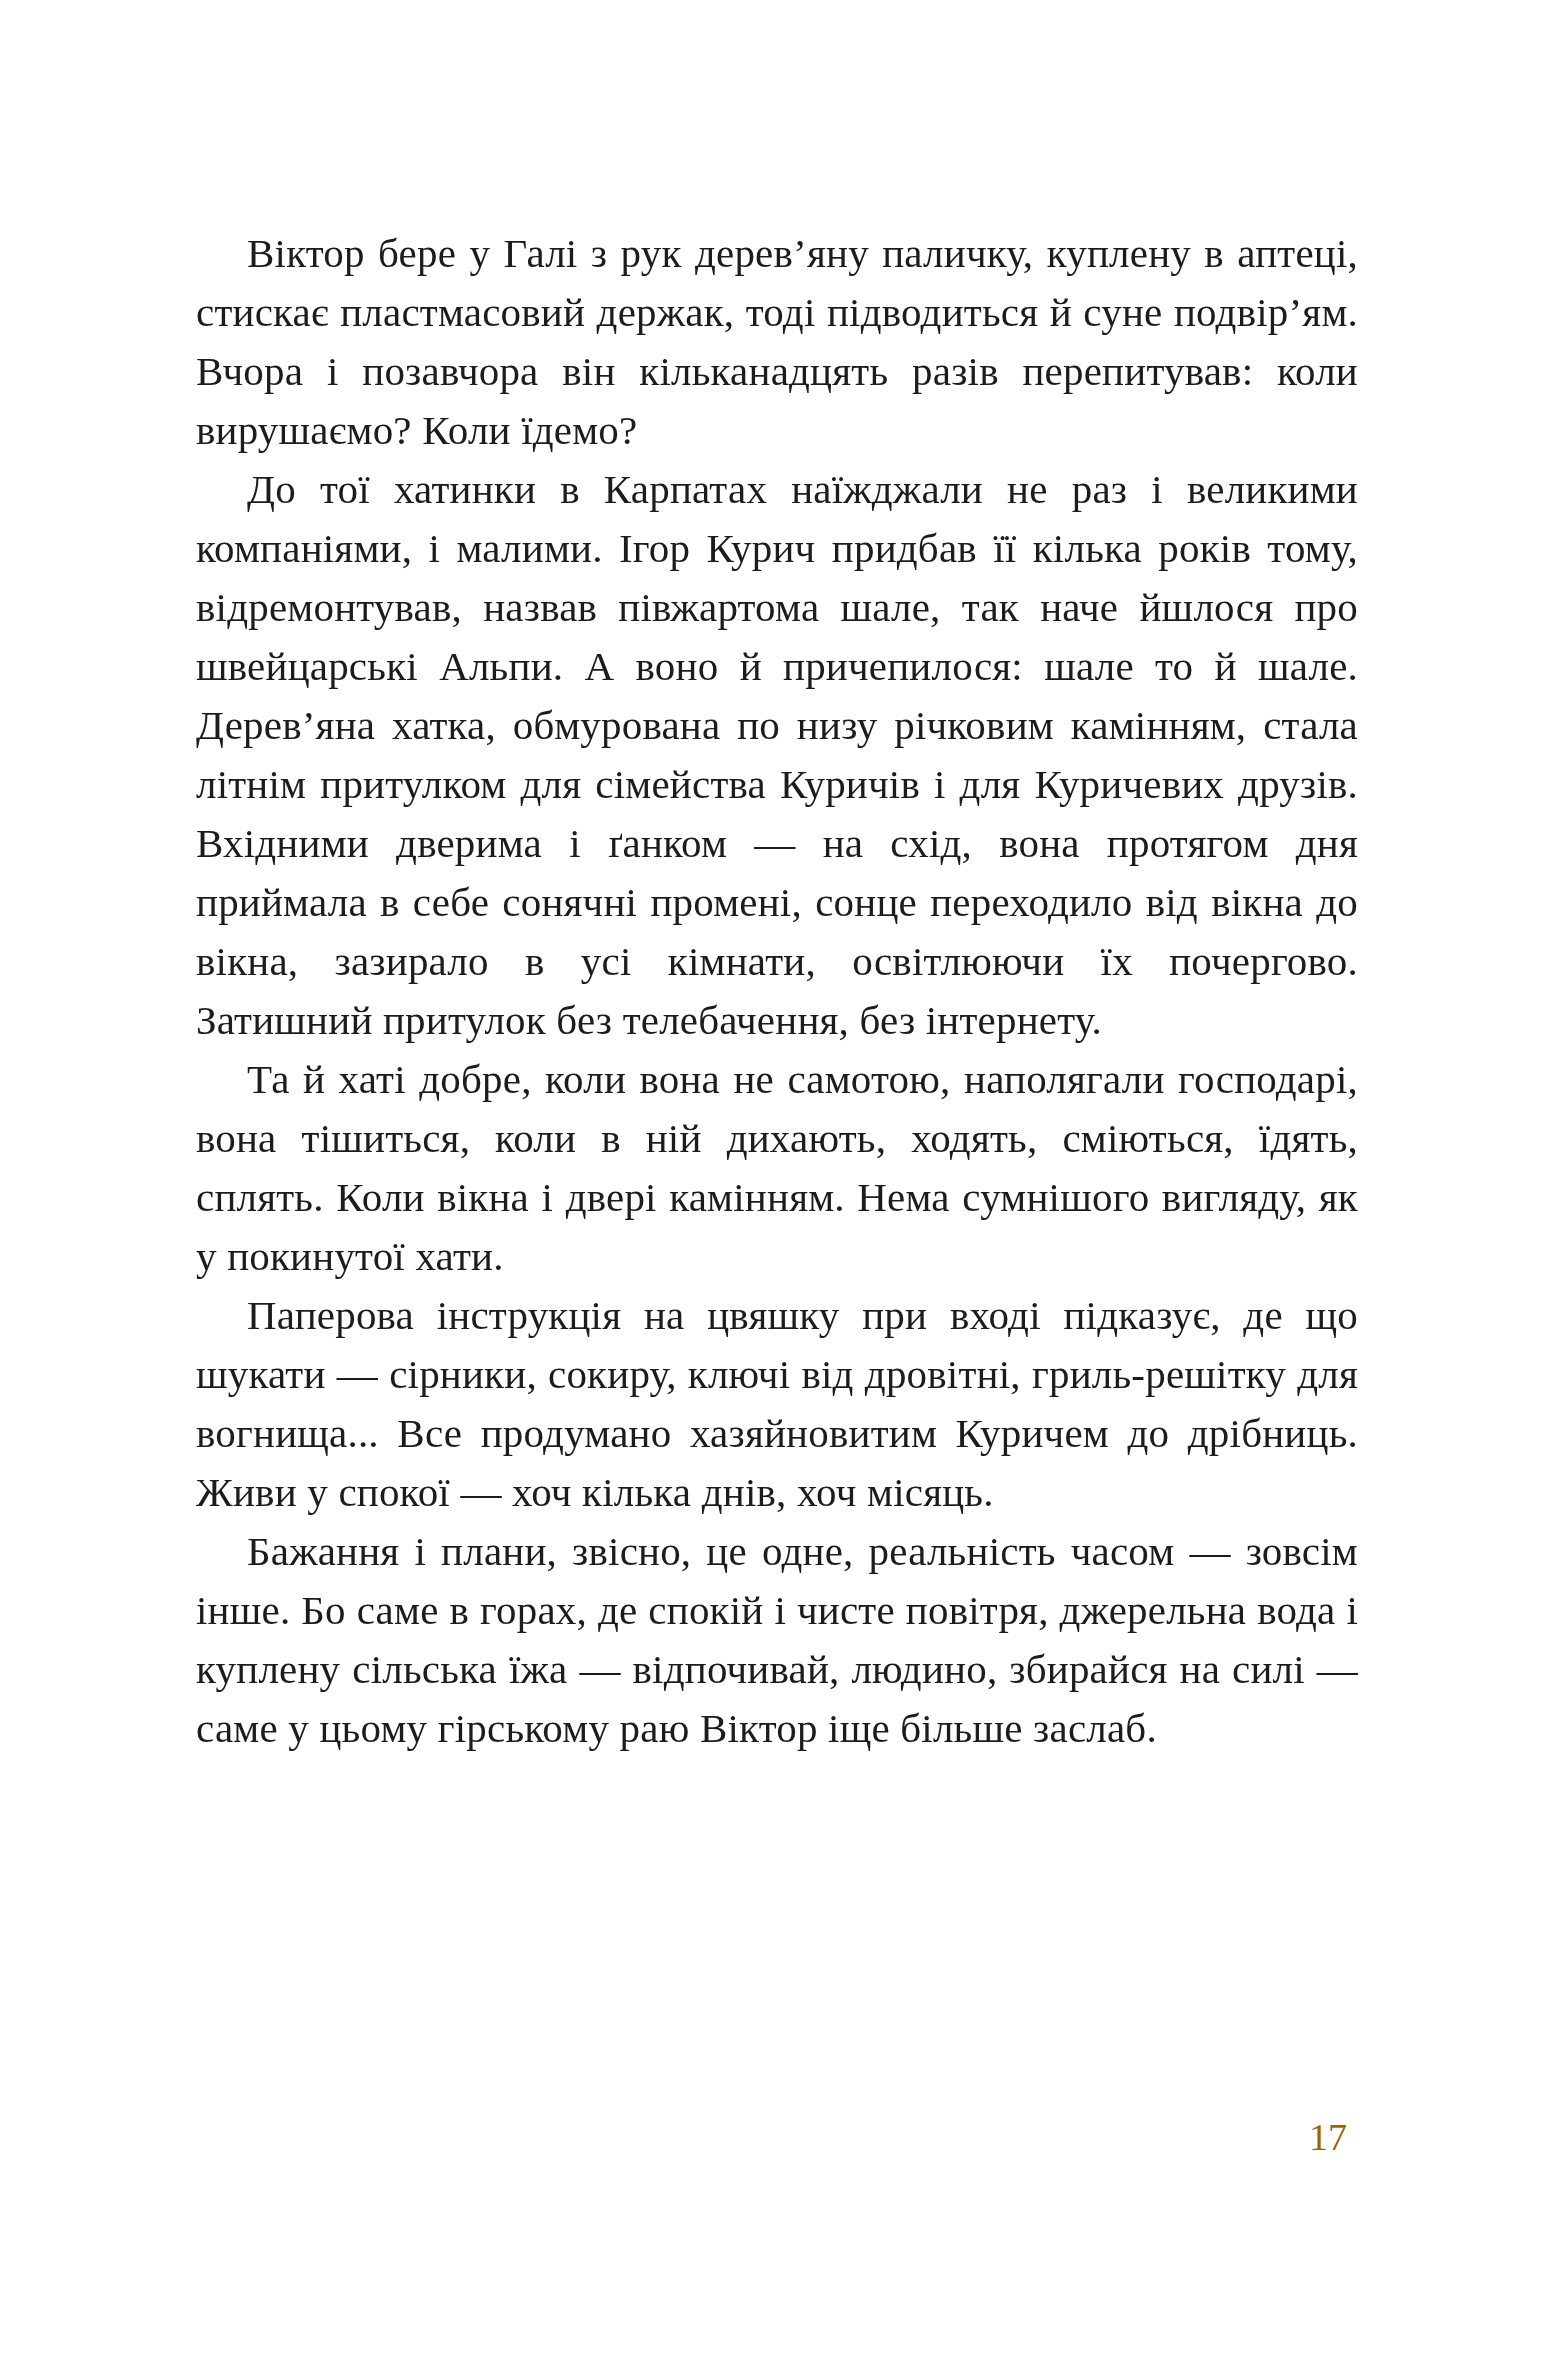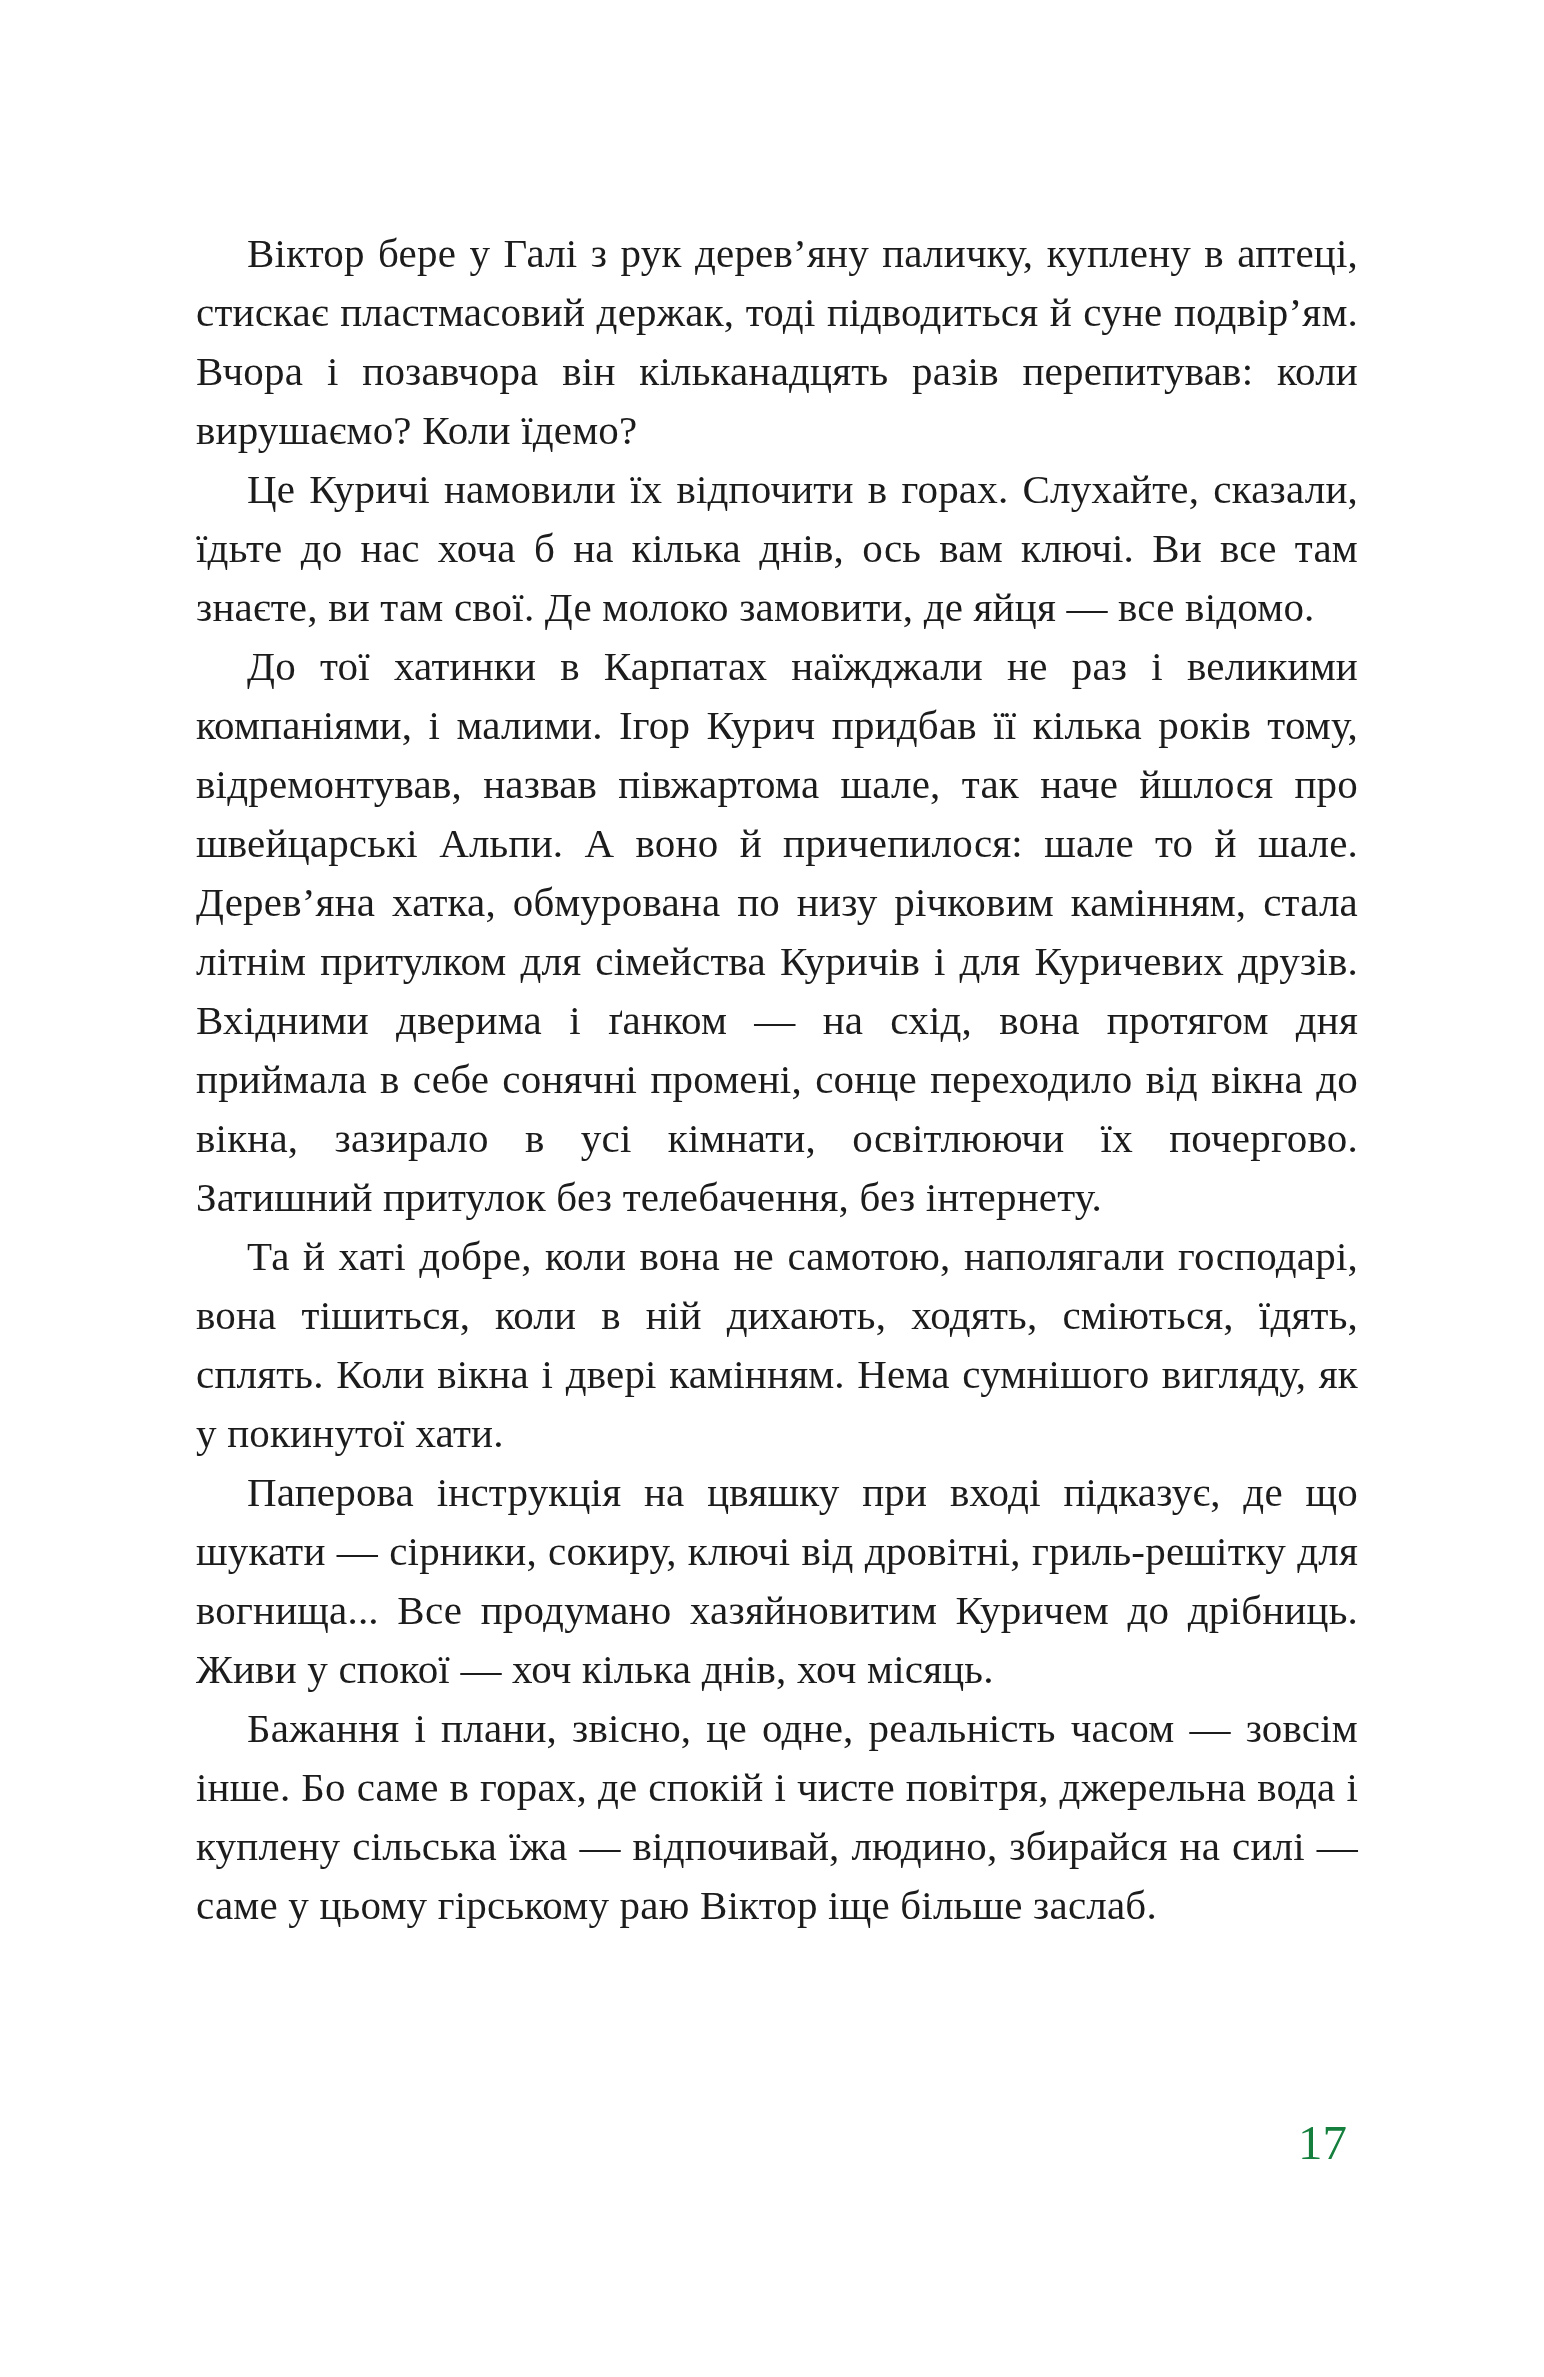--- a/index.html
+++ b/index.html
@@ -30,32 +30,31 @@
   }
   .text-block p {
     margin: 0;
     padding: 0;
     text-indent: 51px;
   }
   .page-number {
     position: absolute;
     top: 2118px;
     right: 190px;
-    font-size: 49px;
+    font-size: 38px;
     line-height: 1;
-    color: #15803d;
+    color: #a16207;
   }
 </style>
 </head>
 <body>
 
 <div class="page">
   <div class="text-block">
     <p>Віктор бере у Галі з рук дерев’яну паличку, куплену в аптеці, стискає пластмасовий держак, тоді підводиться й суне подвір’ям. Вчора і позавчора він кільканадцять разів перепитував: коли вирушаємо? Коли їдемо?</p>
-    <p>Це Куричі намовили їх відпочити в горах. Слухайте, сказали, їдьте до нас хоча б на кілька днів, ось вам ключі. Ви все там знаєте, ви там свої. Де молоко замовити, де яйця — все відомо.</p>
     <p>До тої хатинки в Карпатах наїжджали не раз і великими компаніями, і малими. Ігор Курич придбав її кілька років тому, відремонтував, назвав півжартома шале, так наче йшлося про швейцарські Альпи. А воно й причепилося: шале то й шале. Дерев’яна хатка, обмурована по низу річковим камінням, стала літнім притулком для сімейства Куричів і для Куричевих друзів. Вхідними дверима і ґанком — на схід, вона протягом дня приймала в себе сонячні промені, сонце переходило від вікна до вікна, зазирало в усі кімнати, освітлюючи їх почергово. Затишний притулок без телебачення, без інтернету.</p>
     <p>Та й хаті добре, коли вона не самотою, наполягали господарі, вона тішиться, коли в ній дихають, ходять, сміються, їдять, сплять. Коли вікна і двері камінням. Нема сумнішого вигляду, як у покинутої хати.</p>
     <p>Паперова інструкція на цвяшку при вході підказує, де що шукати — сірники, сокиру, ключі від дровітні, гриль-решітку для вогнища... Все продумано хазяйновитим Куричем до дрібниць. Живи у спокої — хоч кілька днів, хоч місяць.</p>
     <p>Бажання і плани, звісно, це одне, реальність часом — зовсім інше. Бо саме в горах, де спокій і чисте повітря, джерельна вода і куплену сільська їжа — відпочивай, людино, збирайся на силі — саме у цьому гірському раю Віктор іще більше заслаб.</p>
   </div>
   <div class="page-number">17</div>
 </div>
 
 
 </body></html>

